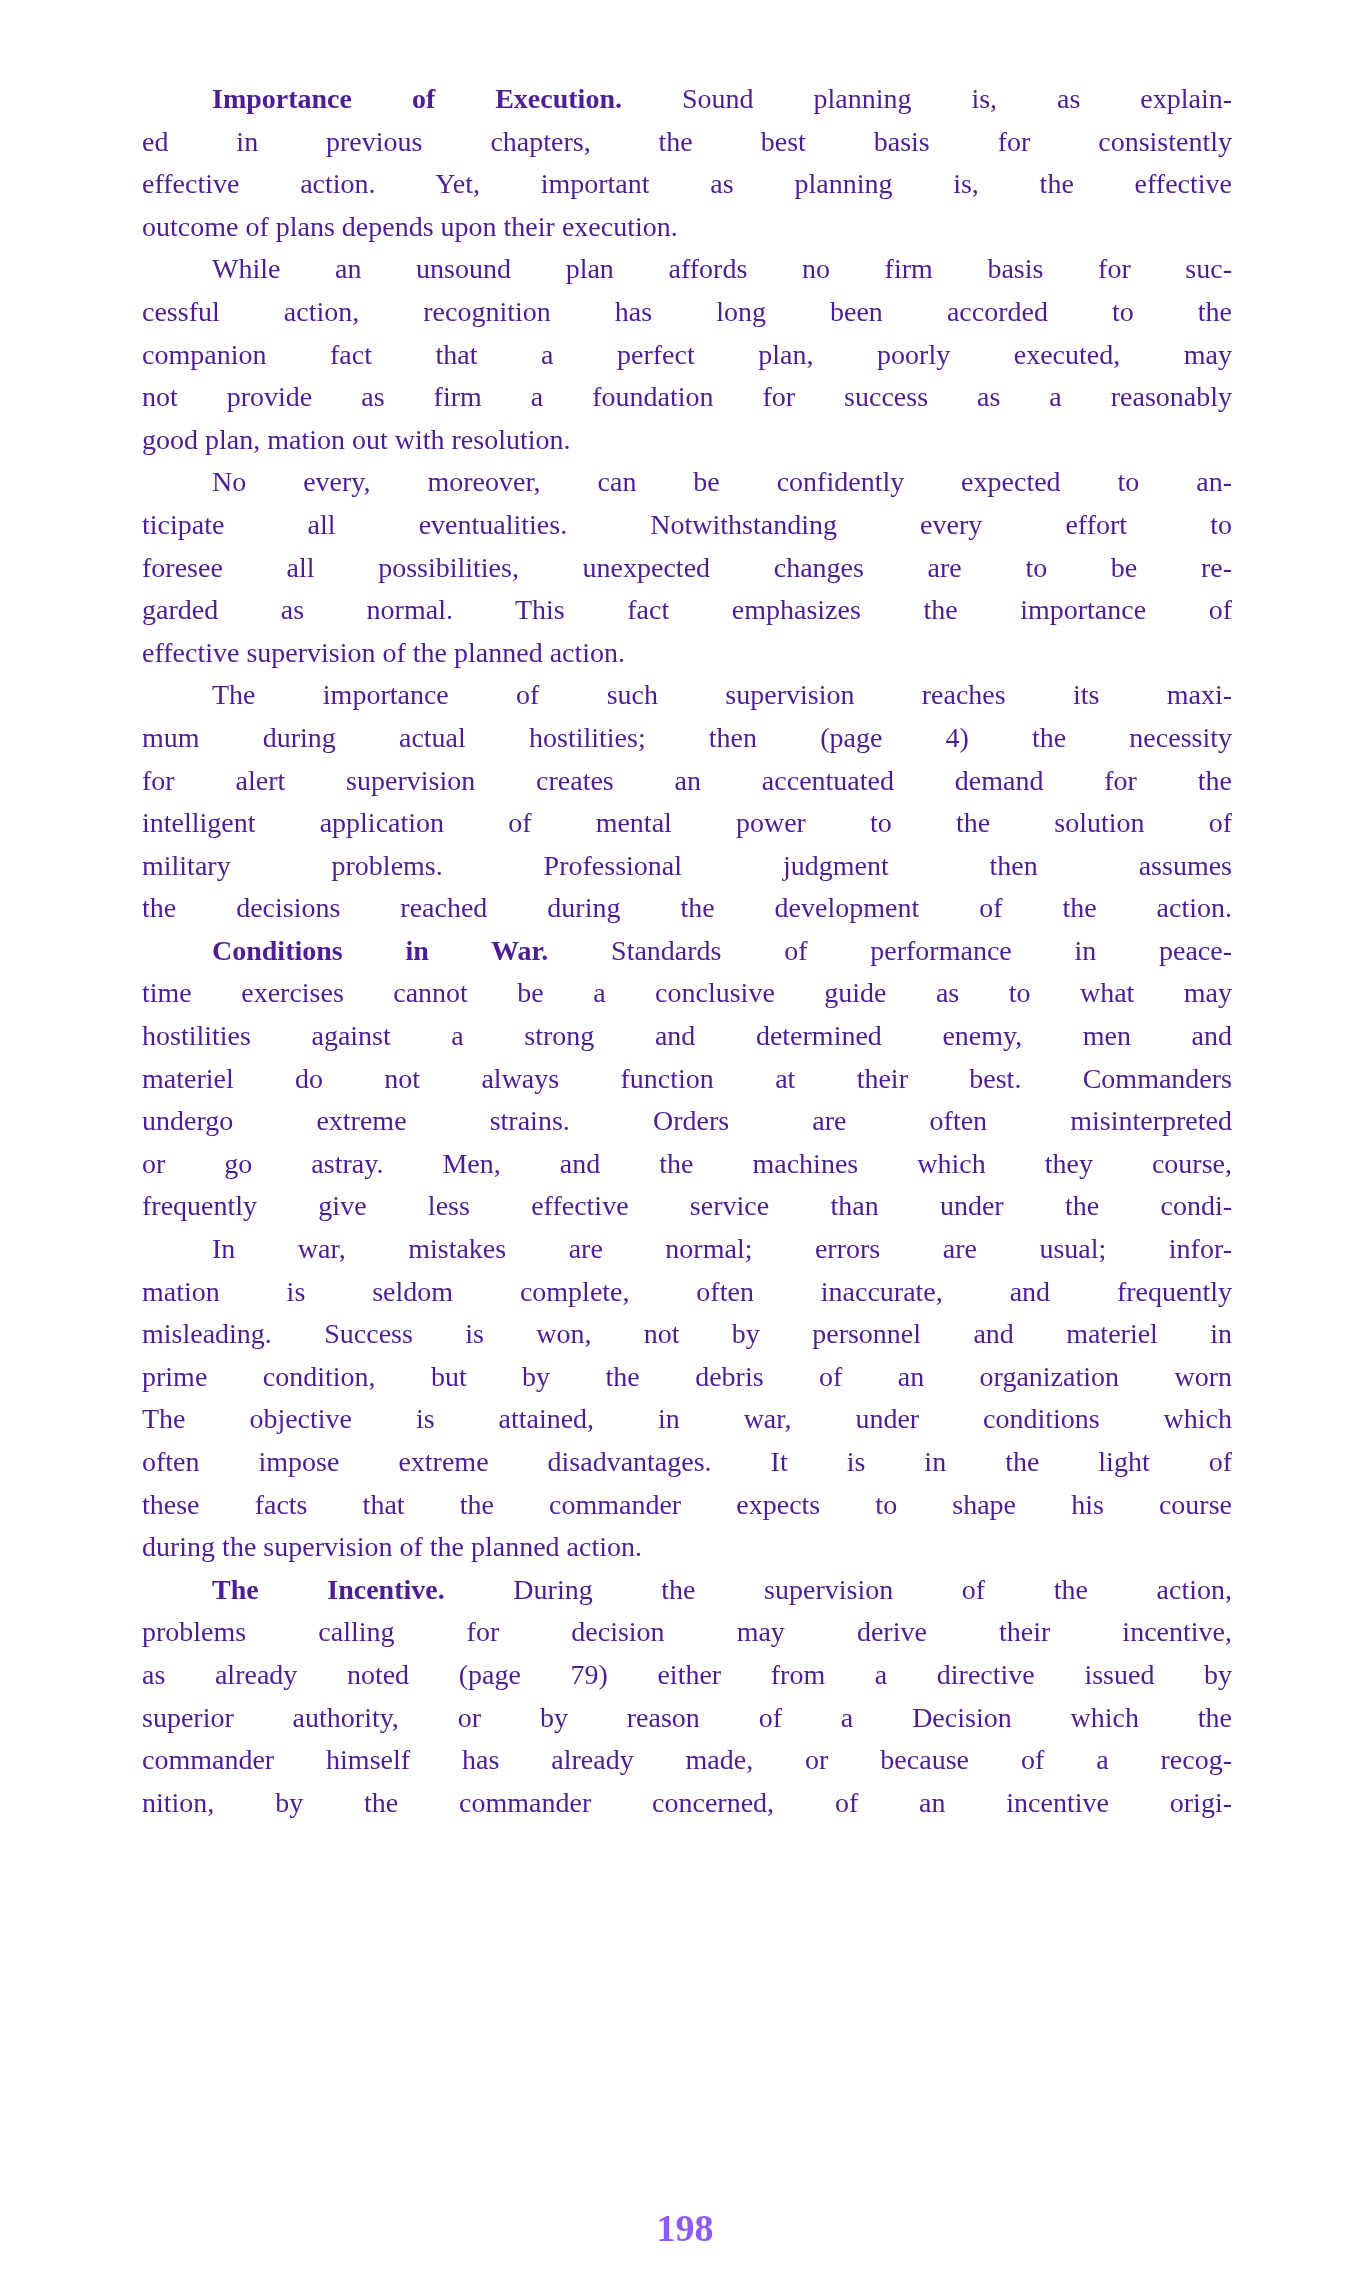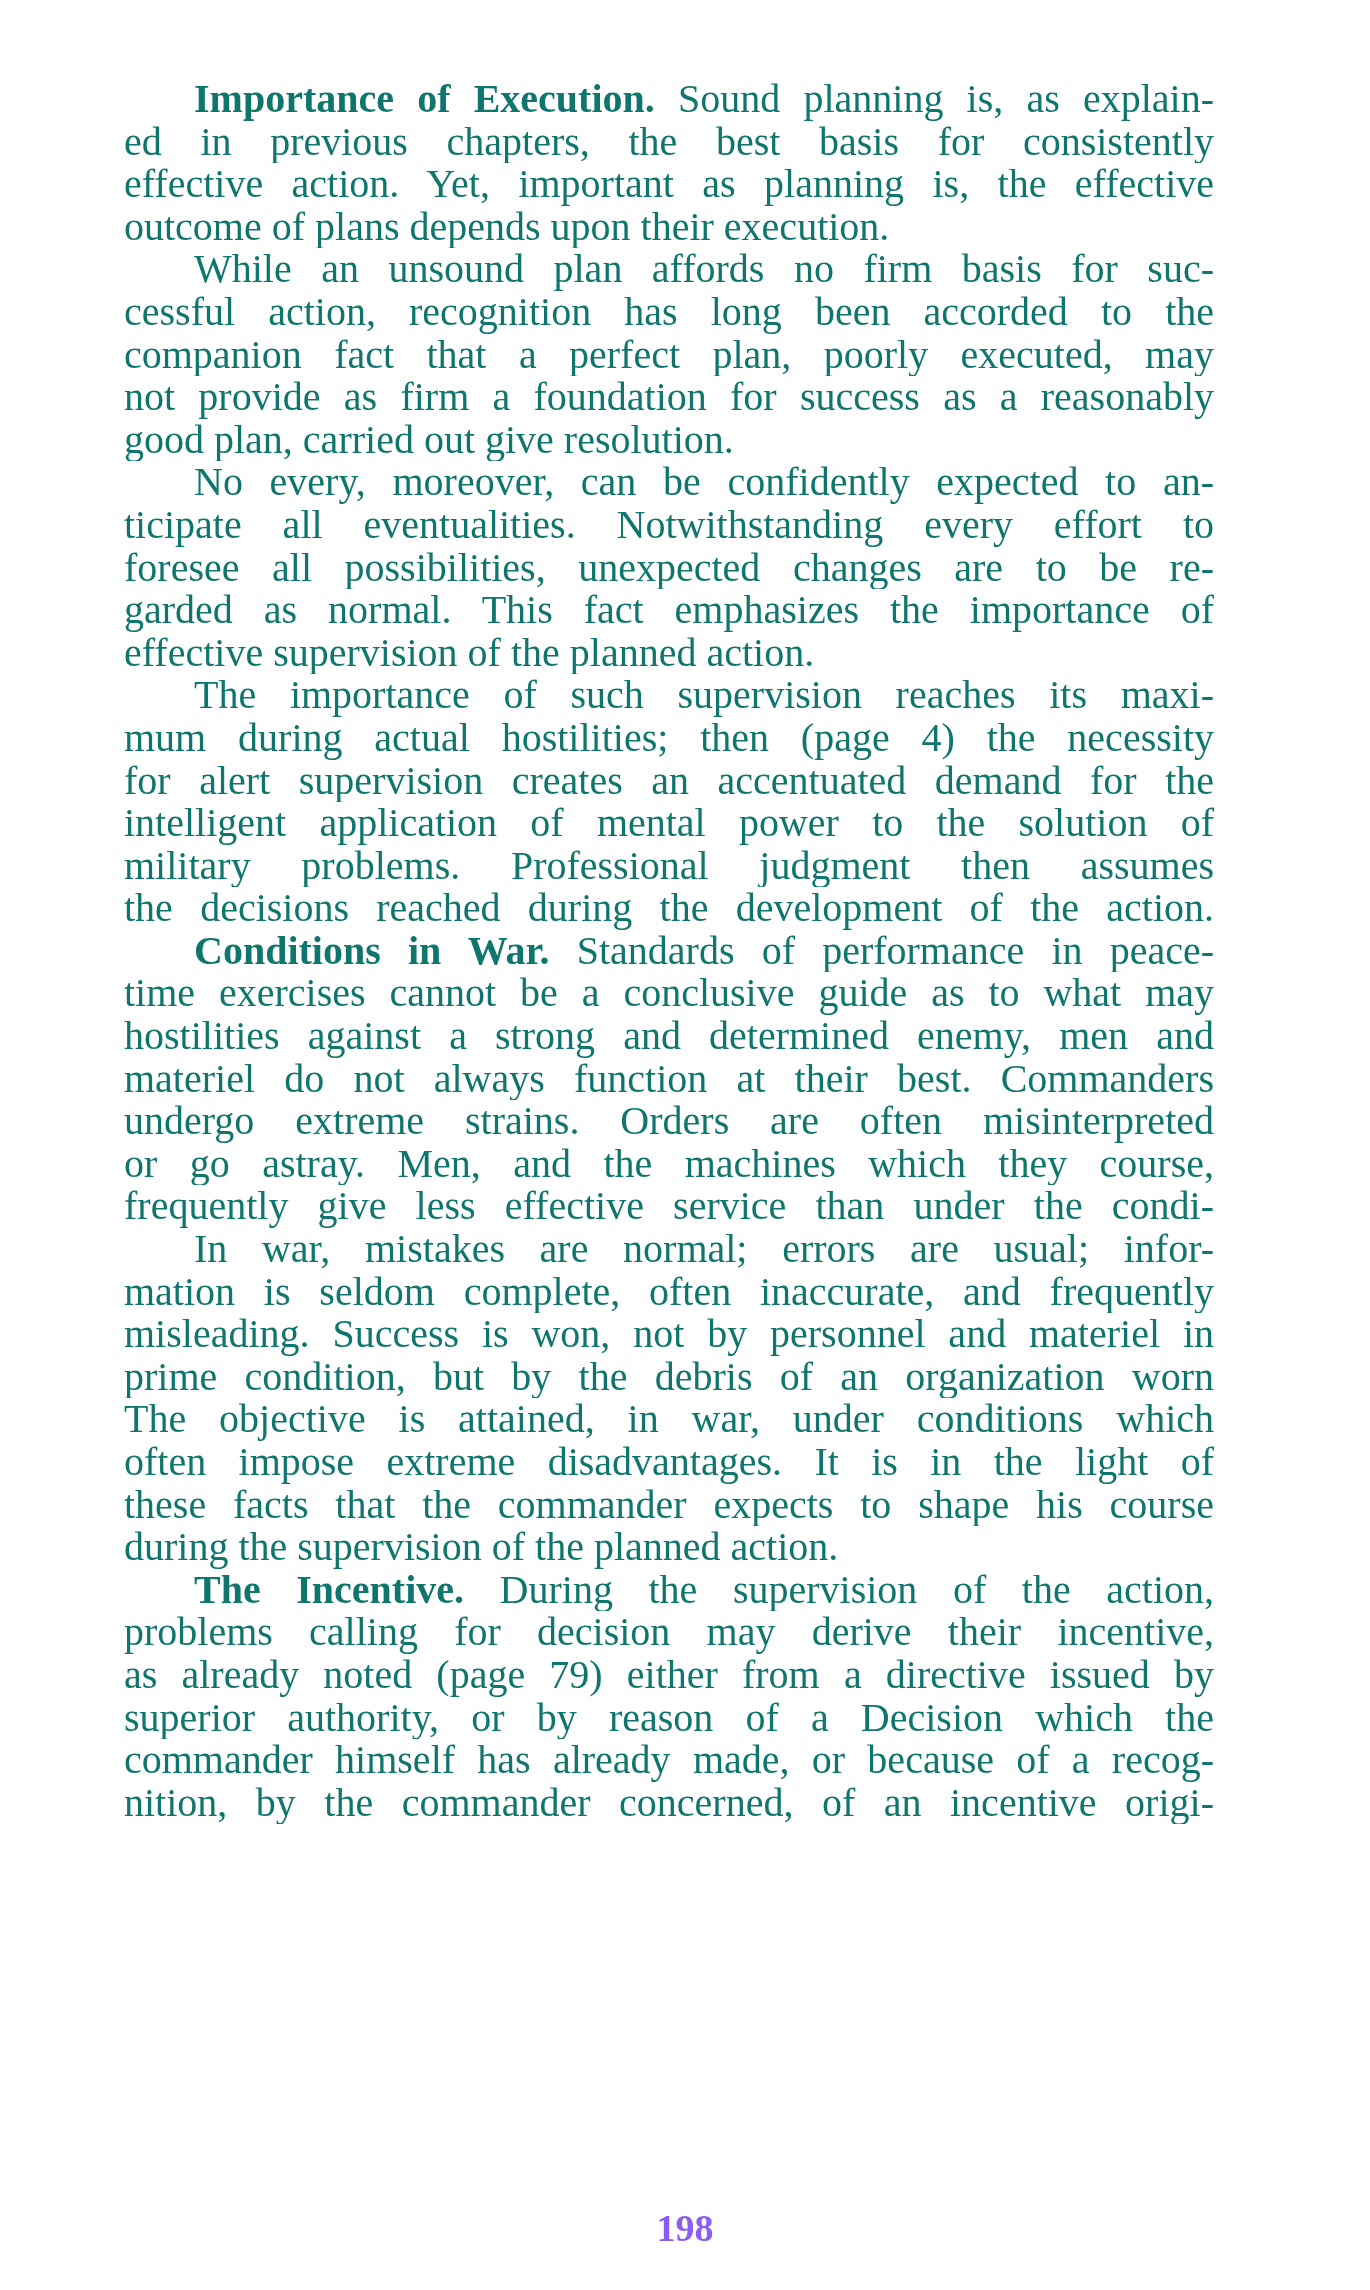--- a/index.html
+++ b/index.html
@@ -1,20 +1,20 @@
 <!DOCTYPE html>
 <html><head>
 <meta charset="utf-8">
 <style>
   html, body { margin: 0; padding: 0; background: #ffffff; }
   body { width: 1370px; height: 2290px; position: relative; overflow: hidden; }
   .page {
-    position: absolute; left: 124px; top: 78px; width: 1090px;
+    position: absolute; left: 142px; top: 78px; width: 1090px;
     font-family: "Liberation Serif", "DejaVu Serif", serif;
-    font-size: 40px; line-height: 42.6px; color: #0f766e;
+    font-size: 28px; line-height: 42.6px; color: #4c1d95;
   }
   .line {
     display: block; white-space: nowrap; height: 42.6px;
     text-align: justify; text-align-last: justify;
     white-space: normal; overflow: hidden;
   }
   .line.indent { padding-left: 70px; }
   .line.last { text-align-last: left; }
   b, .b { font-weight: bold; }
   .pagenum {
@@ -33,21 +33,21 @@
     <span class="line">ed in previous chapters, the best basis for consistently</span>
     <span class="line">effective action. Yet, important as planning is, the effective</span>
     <span class="line last">outcome of plans depends upon their execution.</span>
   </div>
 
   <div>
     <span class="line indent">While an unsound plan affords no firm basis for suc-</span>
     <span class="line">cessful action, recognition has long been accorded to the</span>
     <span class="line">companion fact that a perfect plan, poorly executed, may</span>
     <span class="line">not provide as firm a foundation for success as a reasonably</span>
-    <span class="line last">good plan, carried out give resolution.</span>
+    <span class="line last">good plan, mation out with resolution.</span>
   </div>
 
   <div>
     <span class="line indent">No every, moreover, can be confidently expected to an-</span>
     <span class="line">ticipate all eventualities. Notwithstanding every effort to</span>
     <span class="line">foresee all possibilities, unexpected changes are to be re-</span>
     <span class="line">garded as normal. This fact emphasizes the importance of</span>
     <span class="line last">effective supervision of the planned action.</span>
   </div>
 

